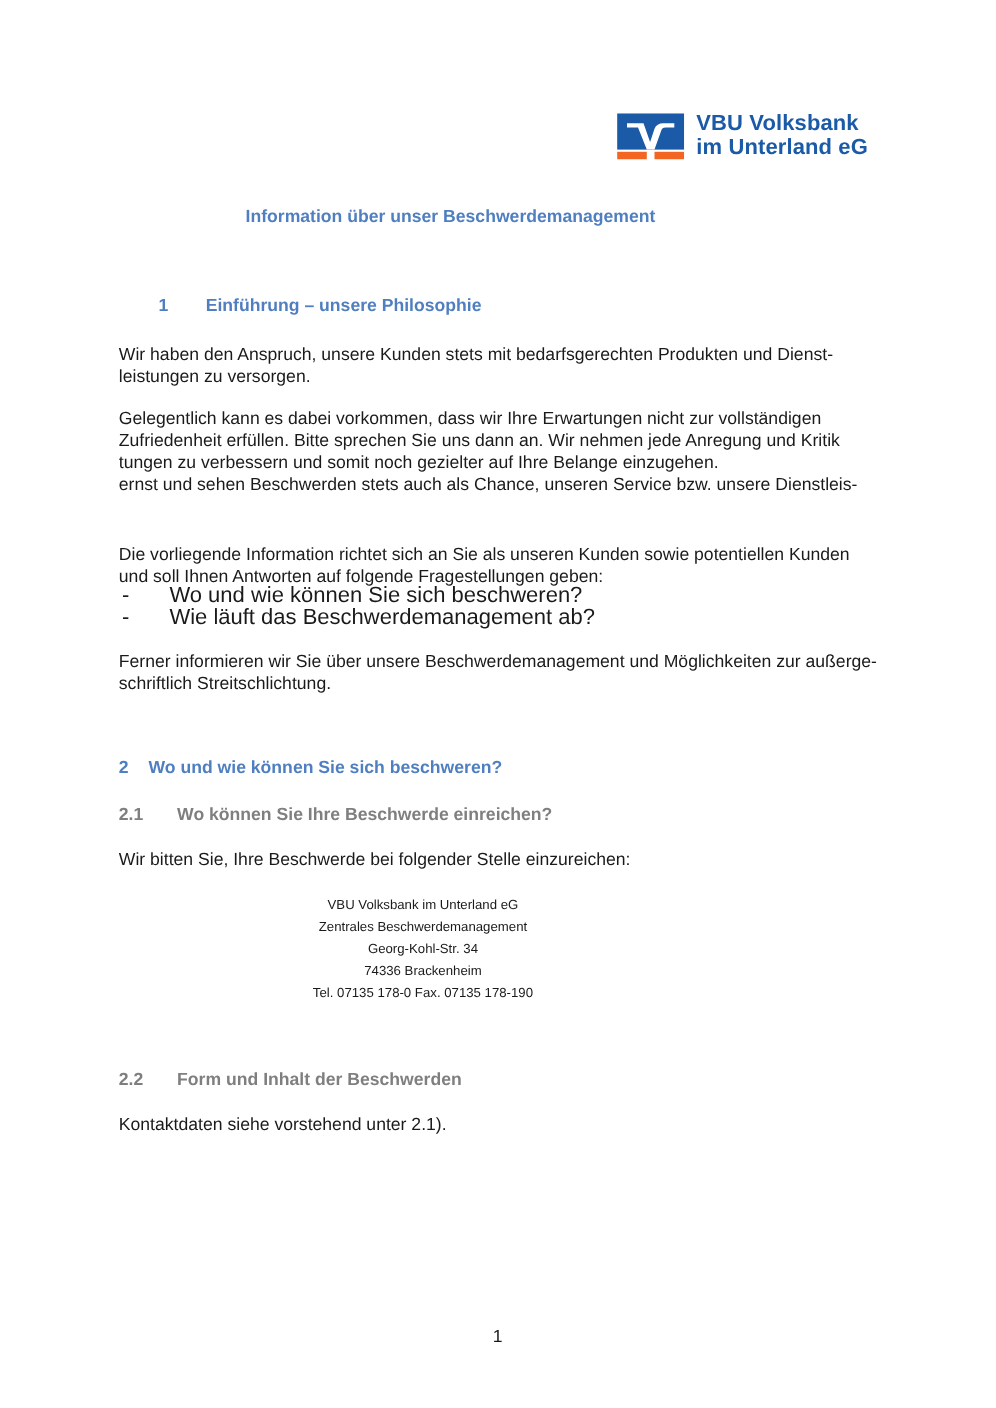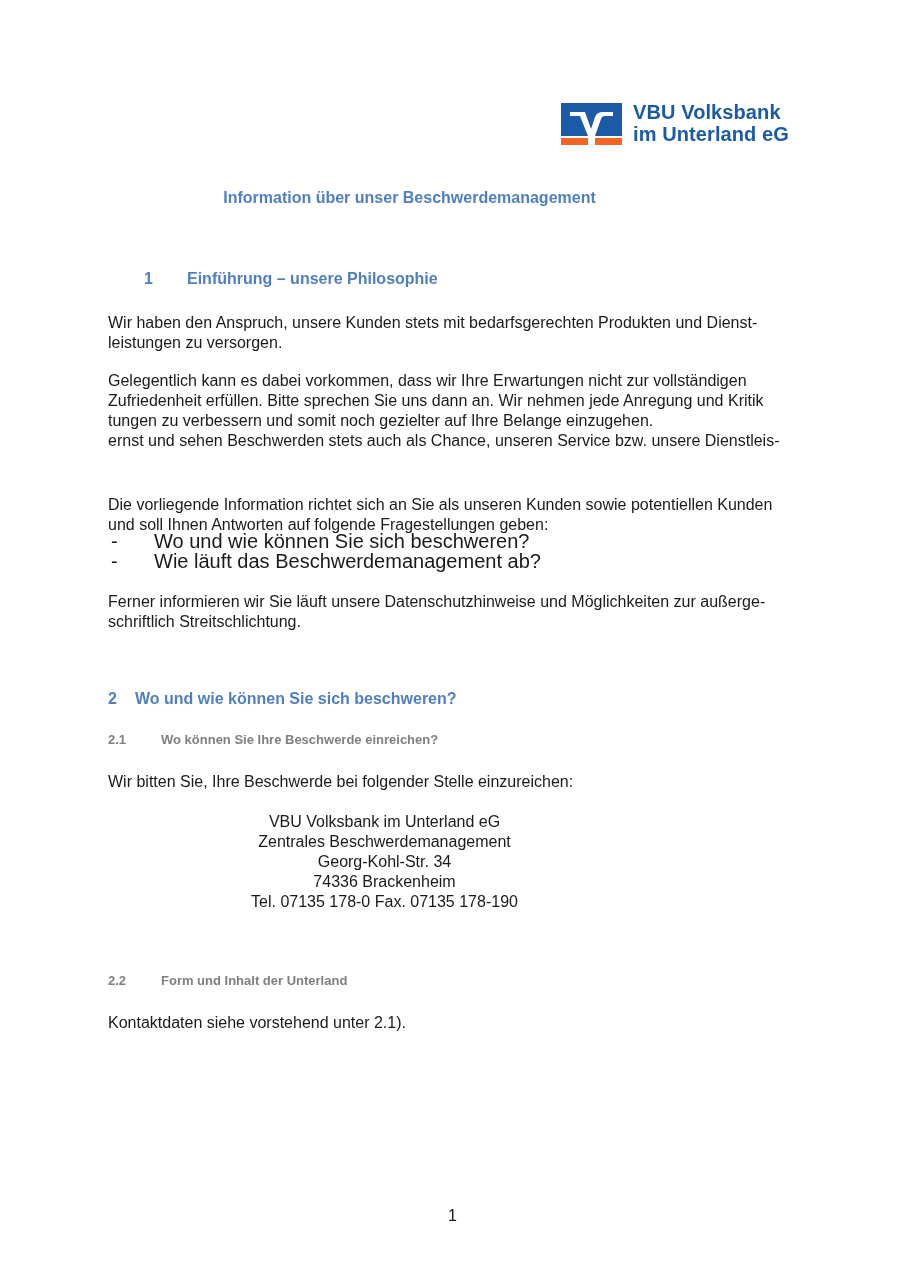--- a/index.html
+++ b/index.html
@@ -7,23 +7,23 @@
          font-family: "Liberation Sans", "DejaVu Sans", sans-serif; color: #1a1a1a; }
   .abs { position: absolute; }
   .logo { left: 561px; top: 55px; width: 240px; height: 46px; margin-top: 48px; }
   .logo-mark { position: absolute; left: 0; top: 0; width: 61px; height: 42px; }
   .logo-text { position: absolute; left: 72px; top: -2px; color: #1a5aa6; font-weight: bold;
                font-size: 20px; line-height: 22px; letter-spacing: 0.1px; white-space: nowrap; }
   .doc-title { left: 0; width: 819px; top: 189px; text-align: center; color: #4f7fc0;
                font-weight: bold; font-size: 16px; }
   .h1 { left: 108px; color: #4f7fc0; font-weight: bold; font-size: 16px; white-space: nowrap; }
   .h1 .num { display: inline-block; }
-  .h2 { left: 108px; color: #7f7f7f; font-weight: bold; font-size: 13px; white-space: nowrap; }
+  .h2 { left: 108px; color: #7f7f7f; font-weight: bold; font-size: 16px; white-space: nowrap; }
   .p { left: 108px; width: 700px; font-size: 16px; line-height: 20px; white-space: nowrap; }
-  .addr { left: 0; width: 769px; text-align: center; font-size: 16px; line-height: 20px; top: 812px; }
+  .addr { left: 0; width: 769px; text-align: center; font-size: 12px; line-height: 20px; top: 812px; }
   .addr div { white-space: nowrap; }
   .page-num { left: 0; width: 905px; top: 1207px; text-align: center; font-size: 16px; }
   .li { left: 96px; font-size: 20px; line-height: 20px; white-space: nowrap; margin-left: 15px; }
   .li .dash { display: inline-block; width: 43px; }
 </style>
 </head>
 <body>
 
 <div class="abs logo">
   <svg class="logo-mark" viewBox="0 0 61 42">
@@ -62,21 +62,21 @@
 </div>
 
 <div class="abs li" style="top:531px;">
   <span class="dash">-</span><span>Wo und wie können Sie sich beschweren?</span>
 </div>
 <div class="abs li" style="top:551px;">
   <span class="dash">-</span><span>Wie läuft das Beschwerdemanagement ab?</span>
 </div>
 
 <div class="abs p" style="top:592px;">
-  <div>Ferner informieren wir Sie läuft unsere Datenschutzhinweise und Möglichkeiten zur außerge-</div>
+  <div>Ferner informieren wir Sie über unsere Beschwerdemanagement und Möglichkeiten zur außerge-</div>
   <div>schriftlich Streitschlichtung.</div>
 </div>
 
 <div class="abs h1" style="top:690px;">
   <span class="num" style="width:27px;">2</span><span>Wo und wie können Sie sich beschweren?</span>
 </div>
 
 <div class="abs h2" style="top:732px;">
   <span style="display:inline-block;width:53px;">2.1</span><span>Wo können Sie Ihre Beschwerde einreichen?</span>
 </div>
@@ -85,20 +85,20 @@
 
 <div class="abs addr">
   <div>VBU Volksbank im Unterland eG</div>
   <div>Zentrales Beschwerdemanagement</div>
   <div>Georg-Kohl-Str. 34</div>
   <div>74336 Brackenheim</div>
   <div>Tel. 07135 178-0 Fax. 07135 178-190</div>
 </div>
 
 <div class="abs h2" style="top:973px;">
-  <span style="display:inline-block;width:53px;">2.2</span><span>Form und Inhalt der Unterland</span>
+  <span style="display:inline-block;width:53px;">2.2</span><span>Form und Inhalt der Beschwerden</span>
 </div>
 
 <div class="abs p" style="top:1013px;">
   <div>Kontaktdaten siehe vorstehend unter 2.1).</div>
 </div>
 
 <div class="abs page-num">1</div>
 
 </body></html>

